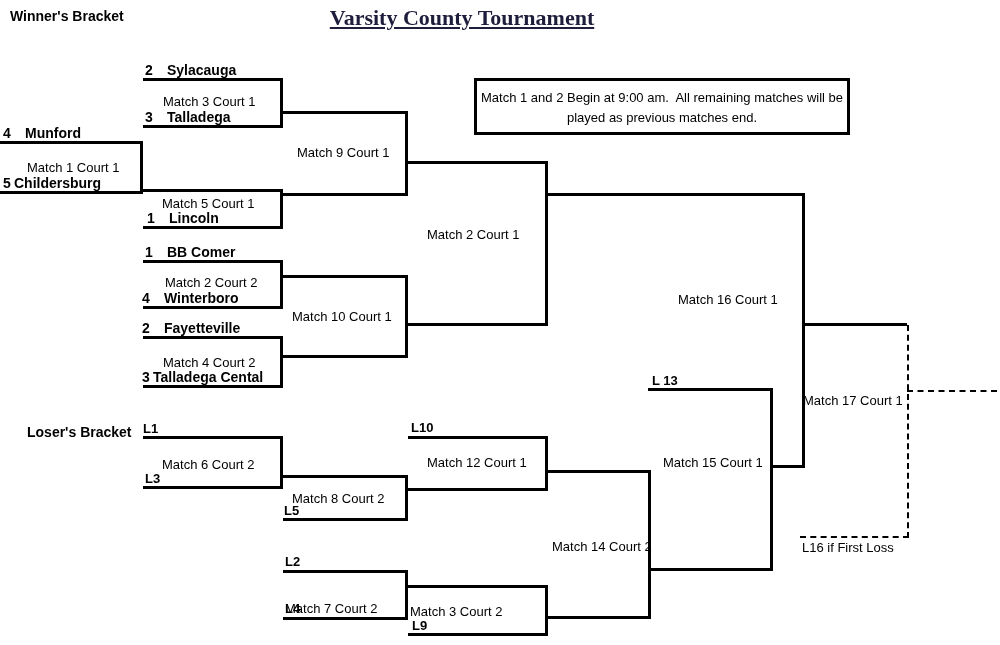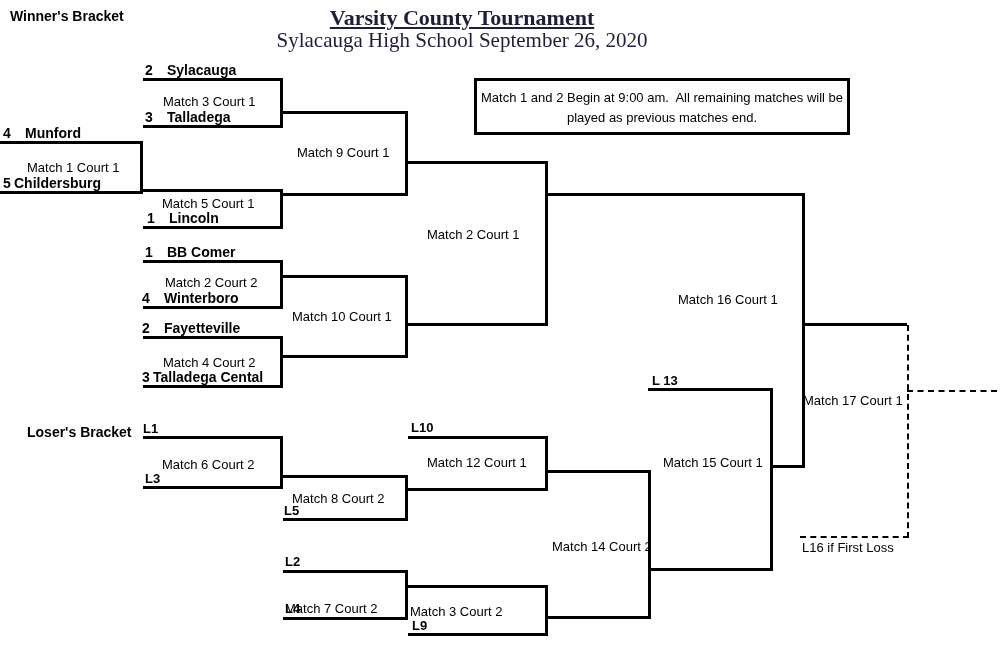--- a/index.html
+++ b/index.html
@@ -28,21 +28,20 @@
 </head>
 <body>
 
 <div id="canvas">
 
   <div class="bracket-header" style="left:10px; top:8px;">Winner's Bracket</div>
   <div class="bracket-header" style="left:27px; top:424px;">Loser's Bracket</div>
 
   <div class="titleblock">
     <div class="title">Varsity County Tournament</div>
-    <div class="subtitle">Sylacauga High School September 26, 2020</div>
   </div>
 
   <div class="notice">Match 1 and 2 Begin at 9:00 am.&nbsp; All remaining matches will be played as previous matches end.</div>
 
   <div class="team" style="left:145px; top:62px;"><span class="seed">2</span><span>Sylacauga</span></div>
   <div class="team" style="left:145px; top:109px;"><span class="seed">3</span><span>Talladega</span></div>
   <div class="team" style="left:3px; top:125px;"><span class="seed">4</span><span>Munford</span></div>
   <div class="team tight" style="left:3px; top:175px;"><span class="seed">5</span><span>Childersburg</span></div>
   <div class="team" style="left:147px; top:210px;"><span class="seed">1</span><span>Lincoln</span></div>
   <div class="team" style="left:145px; top:244px;"><span class="seed">1</span><span>BB Comer</span></div>

